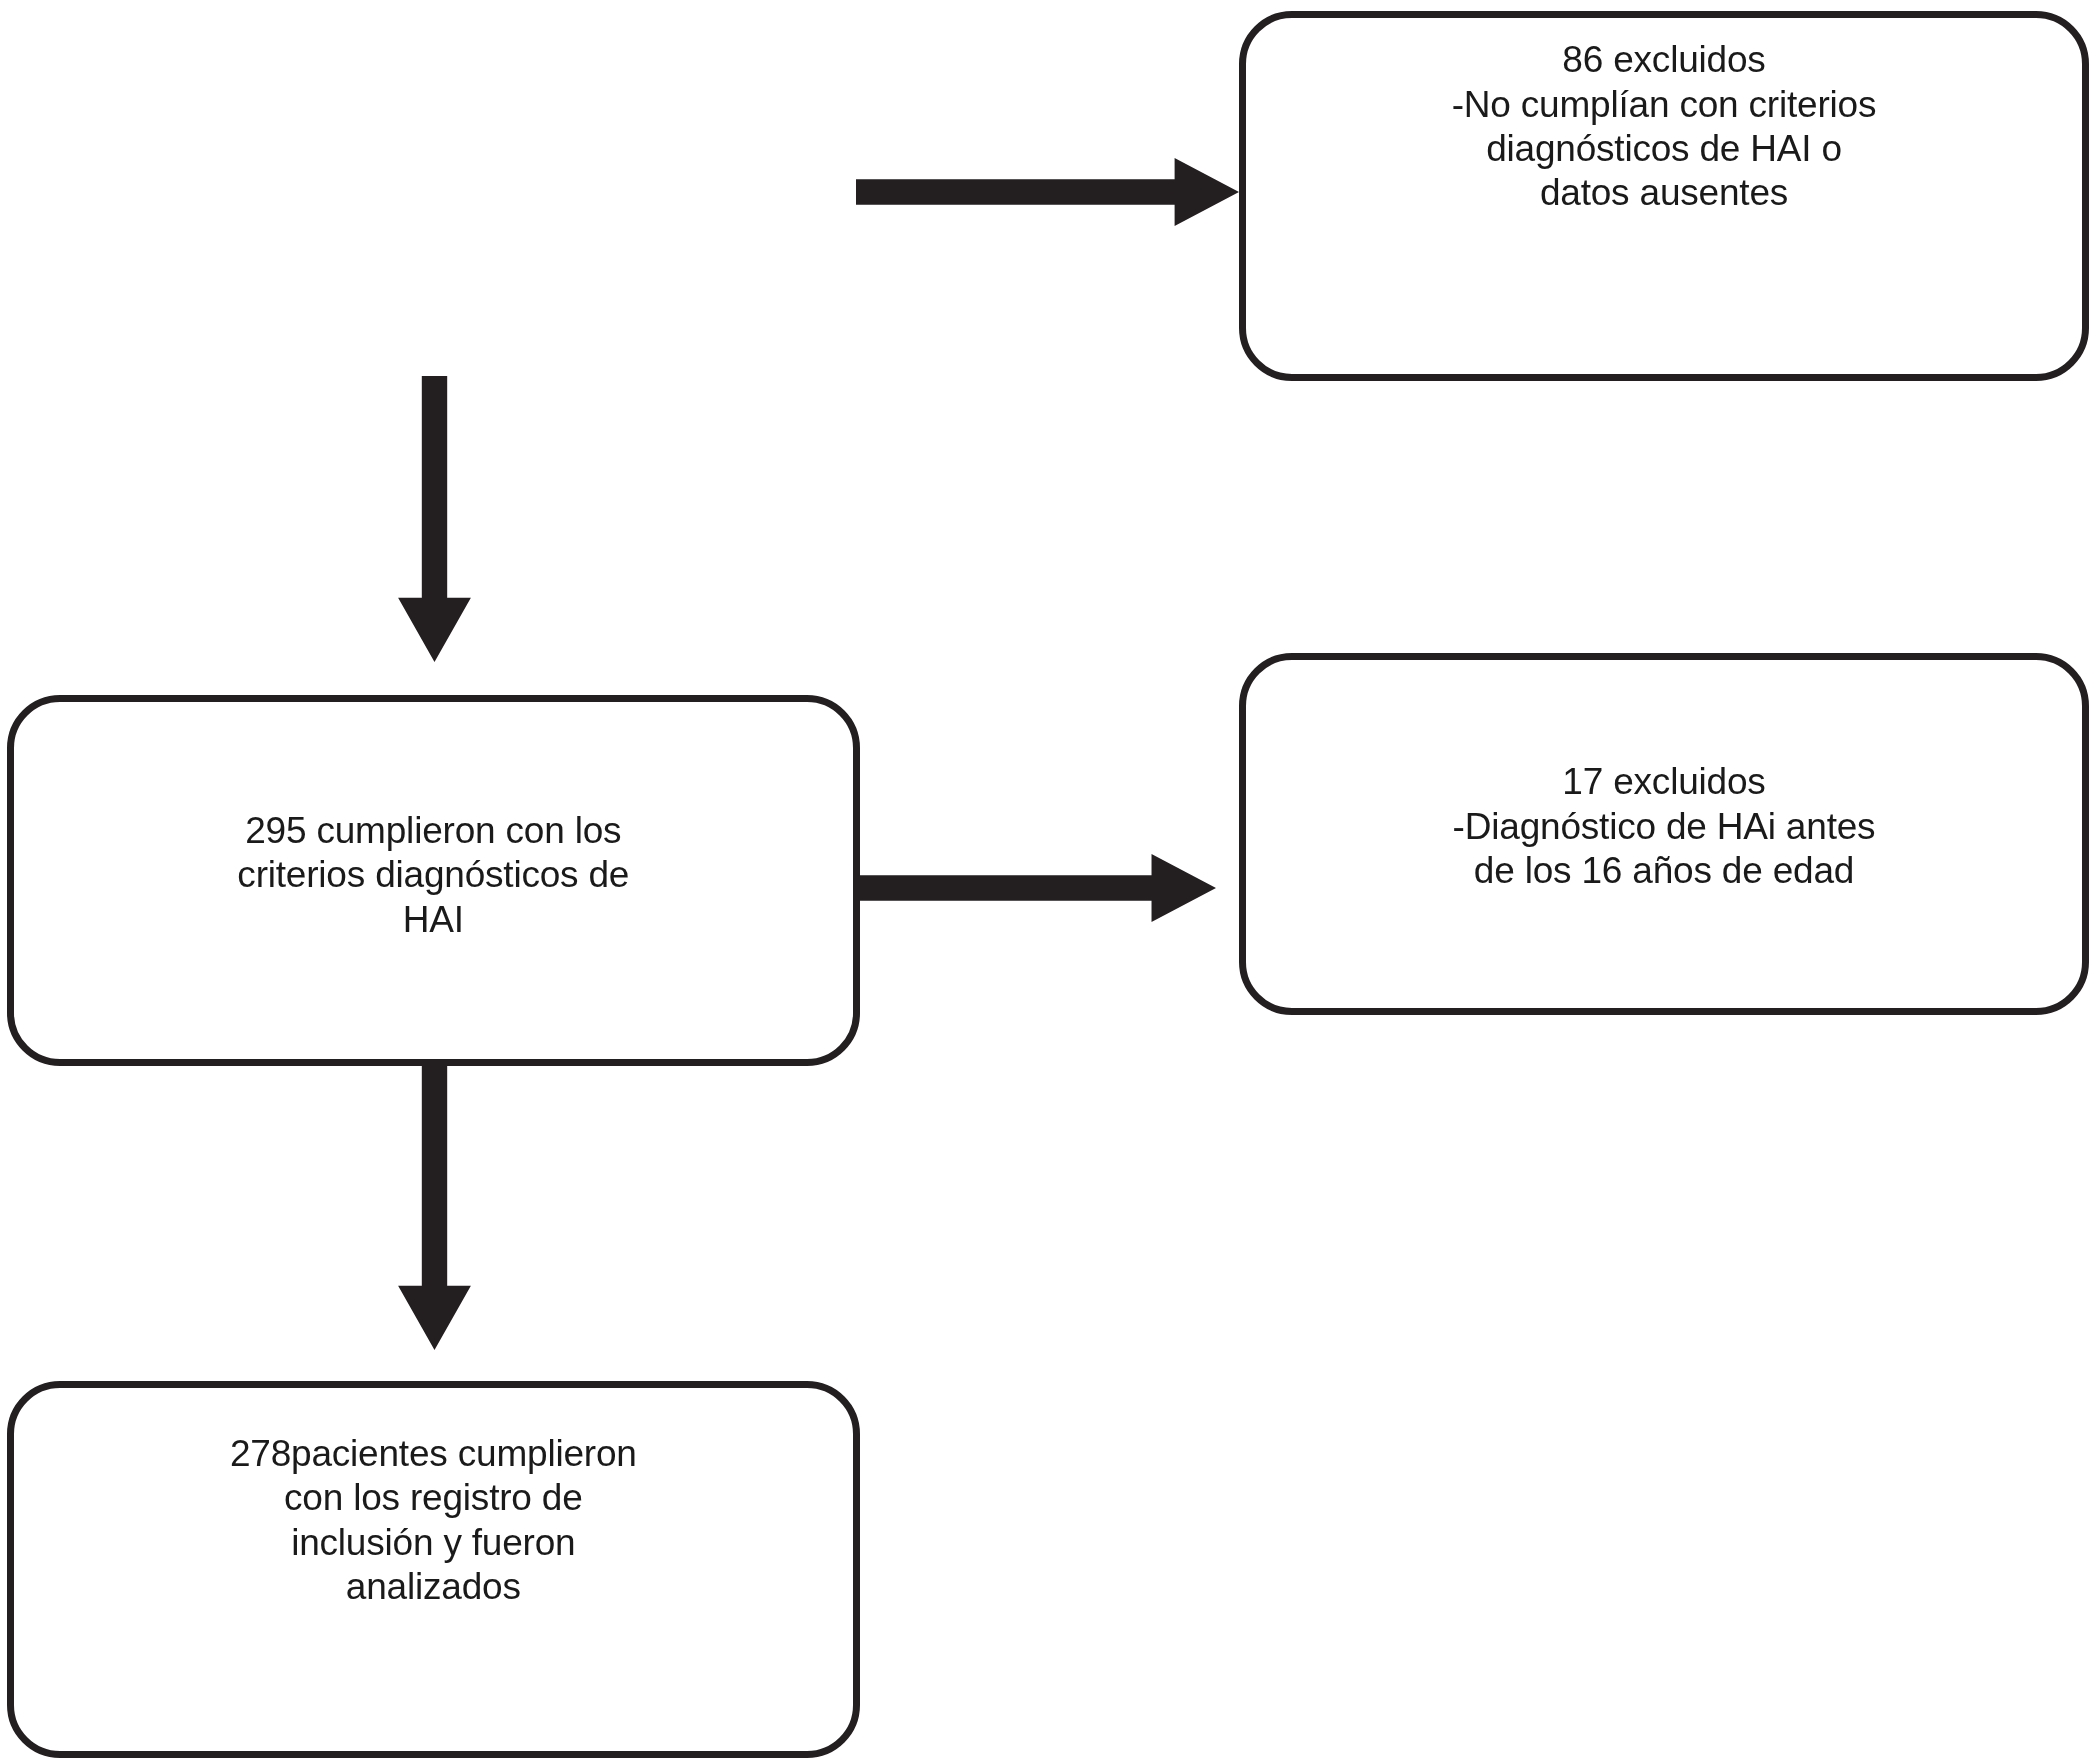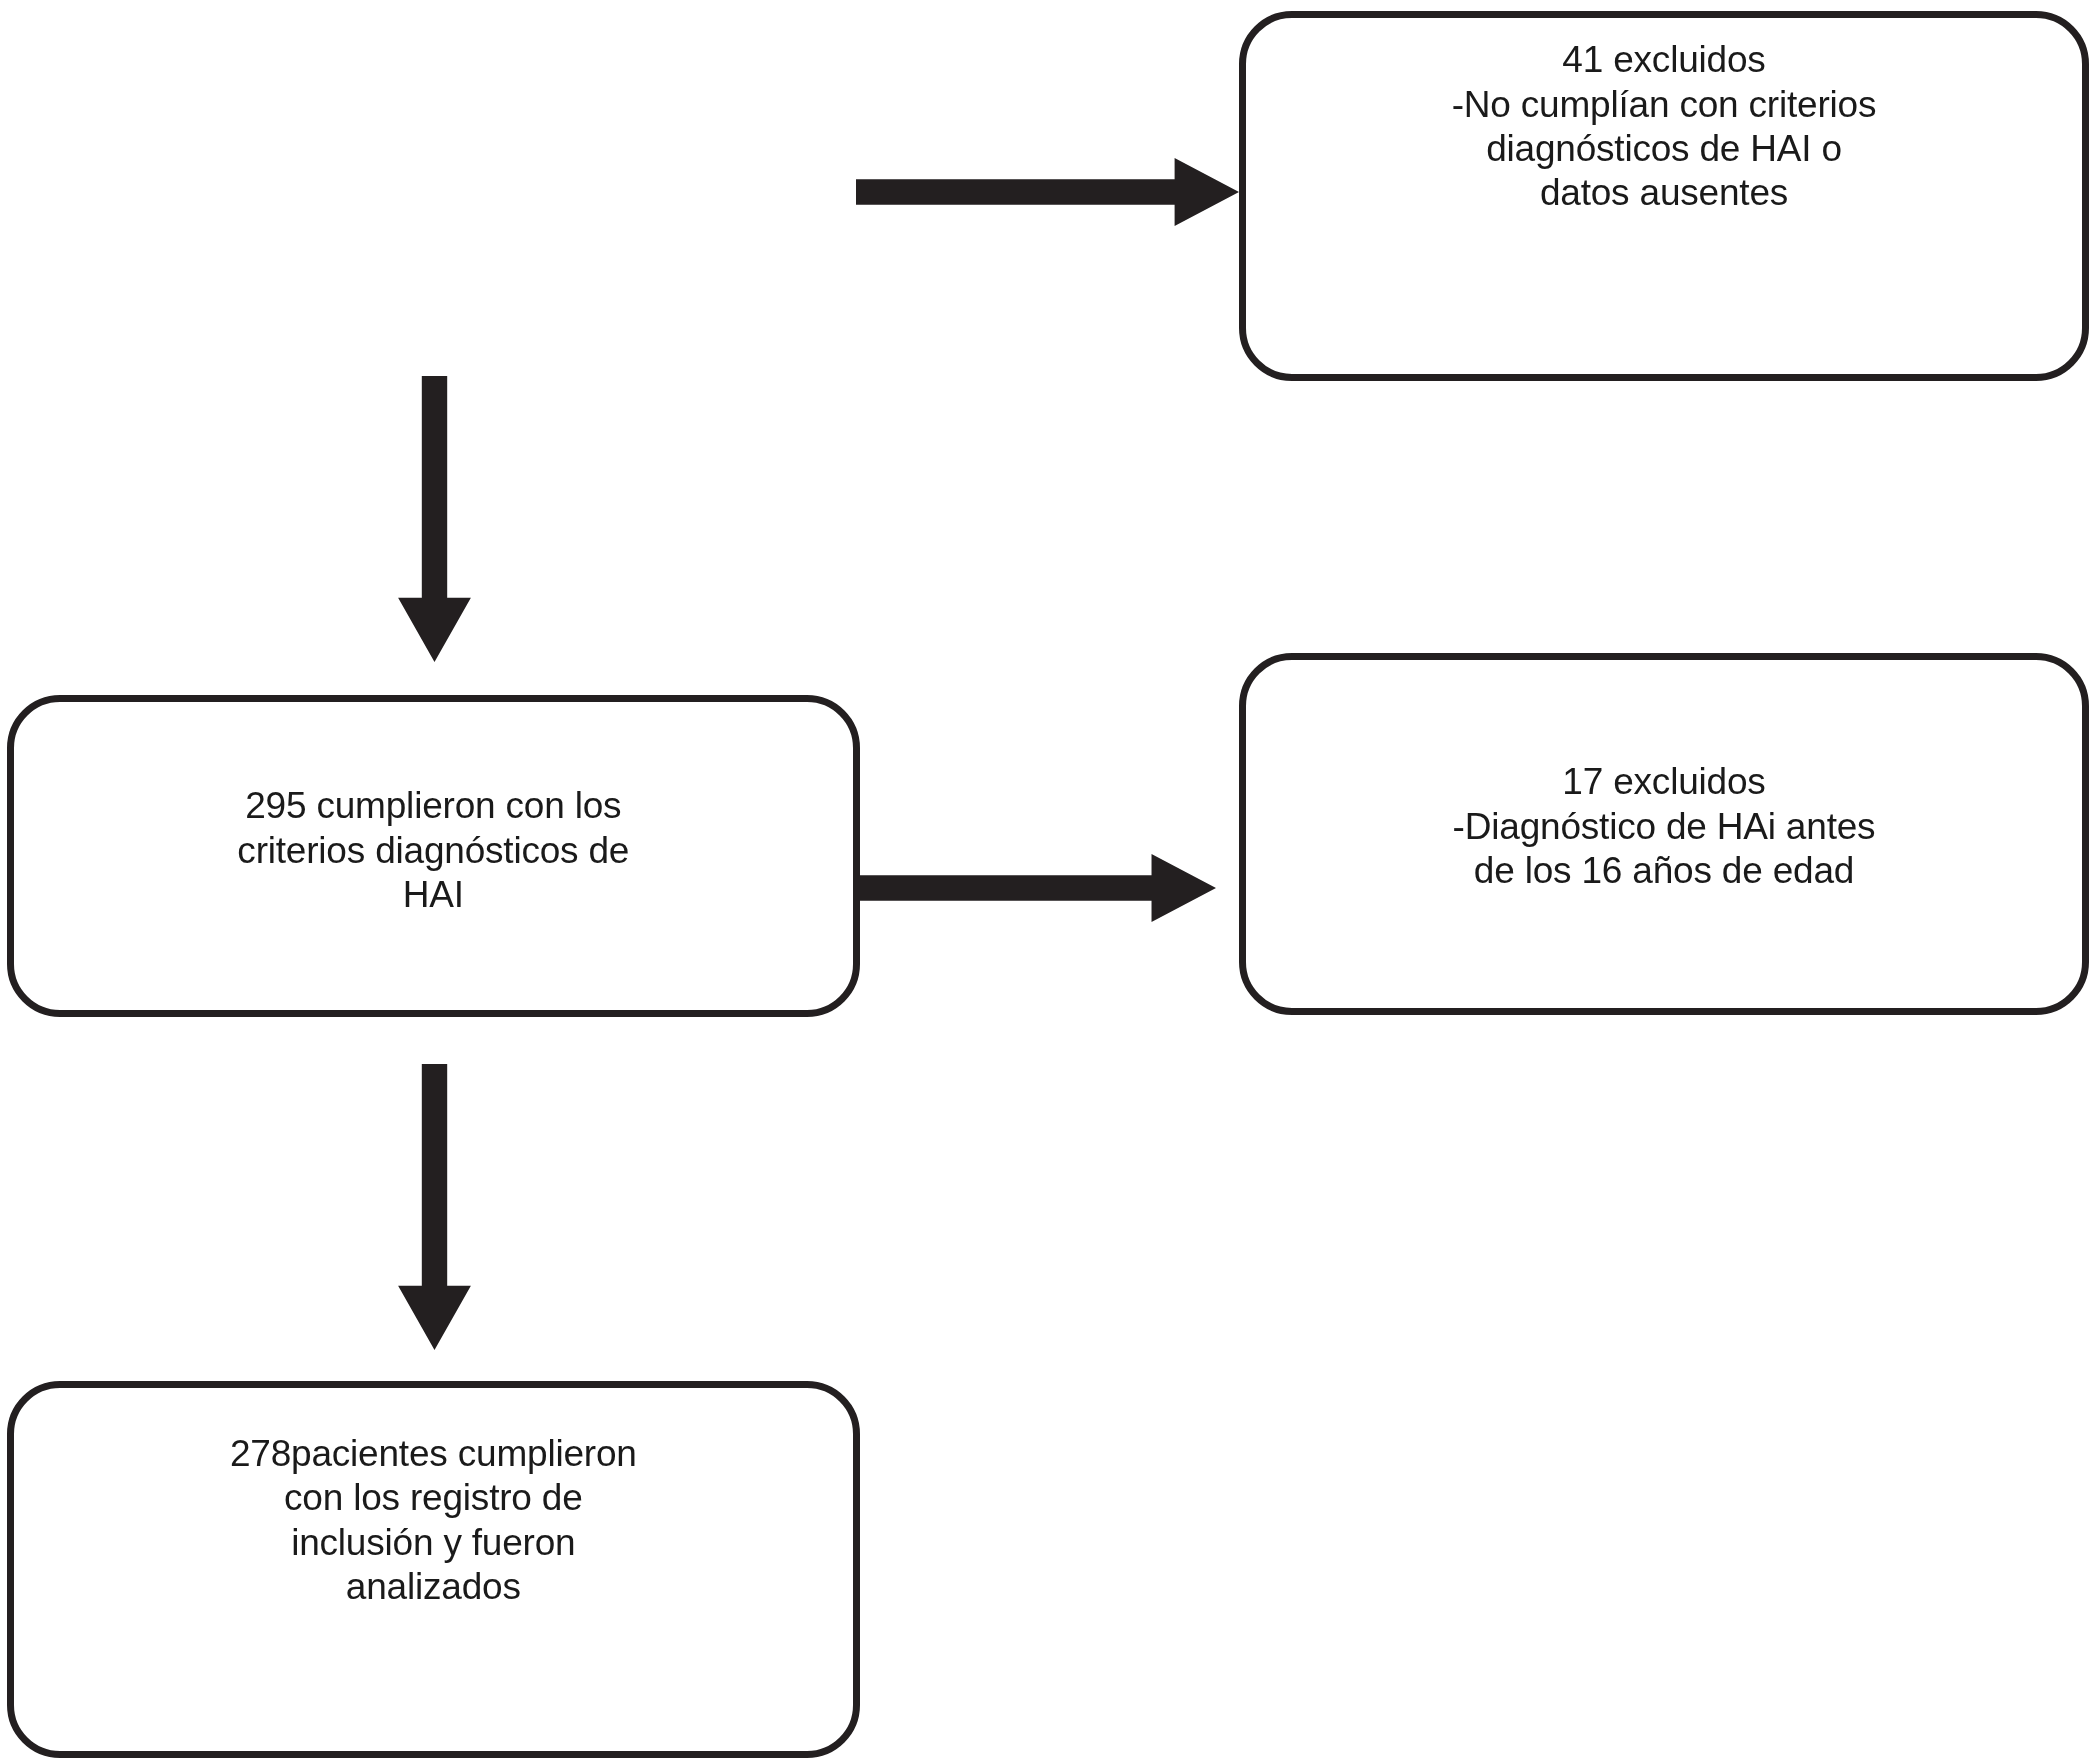--- a/index.html
+++ b/index.html
@@ -30,42 +30,42 @@
     line-height:1.20;
     letter-spacing:-0.2px;
     white-space:pre-line;
     font-weight:400;
     padding:0 22px;
     box-sizing:border-box;
   }
   
   #node-identified{ left:6.8px;   top:4.2px;    width:852px; height:375px; }
   #node-excluded-1{ left:1239px;top:11px;   width:850px; height:370px; }
-  #node-met-criteria{ left:6.8px; top:695px;  width:853px; height:322px; }
+  #node-met-criteria{ left:6.8px; top:695px;  width:853px; height:371px; }
   #node-excluded-2{ left:1239px;top:653px;  width:850px; height:362px; }
   #node-analyzed{  left:6.8px;   top:1381px; width:853px; height:377px; }
 
   
   #node-identified  .node-text{ transform:translateY(-12px); }
   #node-excluded-1  .node-text{ transform:translateY(-69px); }
   #node-met-criteria .node-text{ transform:translateY(-5.1px); }
   #node-excluded-2  .node-text{ transform:translateY(-6.8px); }
   #node-analyzed    .node-text{ transform:translateY(-49px); }
 
   .arrow{ position:absolute; }
   .arrow svg{ display:block; overflow:visible; }
 </style>
 </head>
 <body>
 
 <div id="canvas">
 
 
   <div class="node" id="node-excluded-1">
-    <div class="node-text">41 excluidos
+    <div class="node-text">86 excluidos
 -No cumplían con criterios
 diagnósticos de HAI o
 datos ausentes</div>
   </div>
 
   <div class="node" id="node-met-criteria">
     <div class="node-text">295 cumplieron con los
 criterios diagnósticos de
 HAI</div>
   </div>

